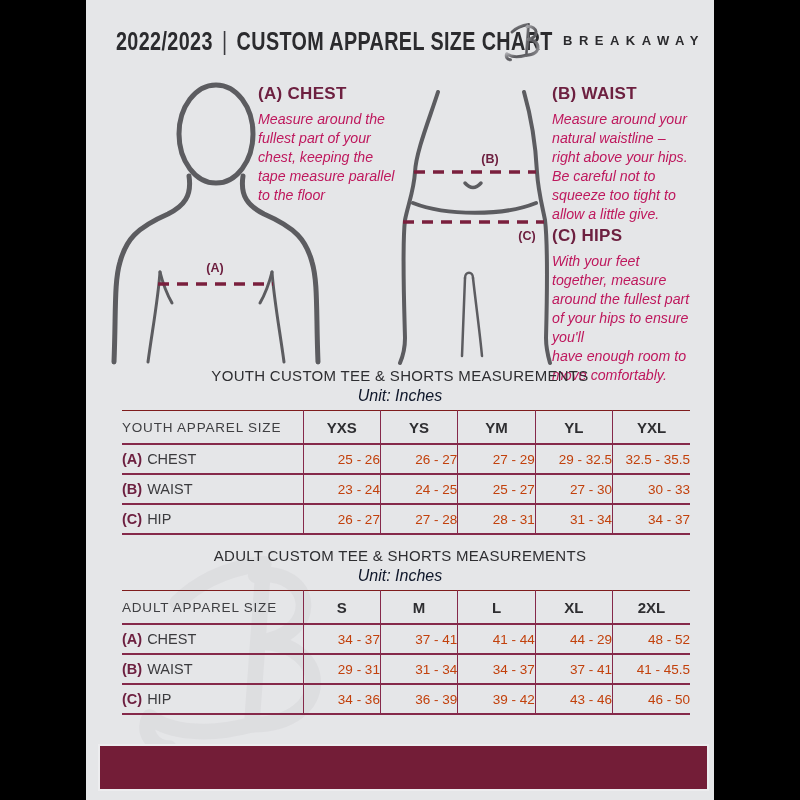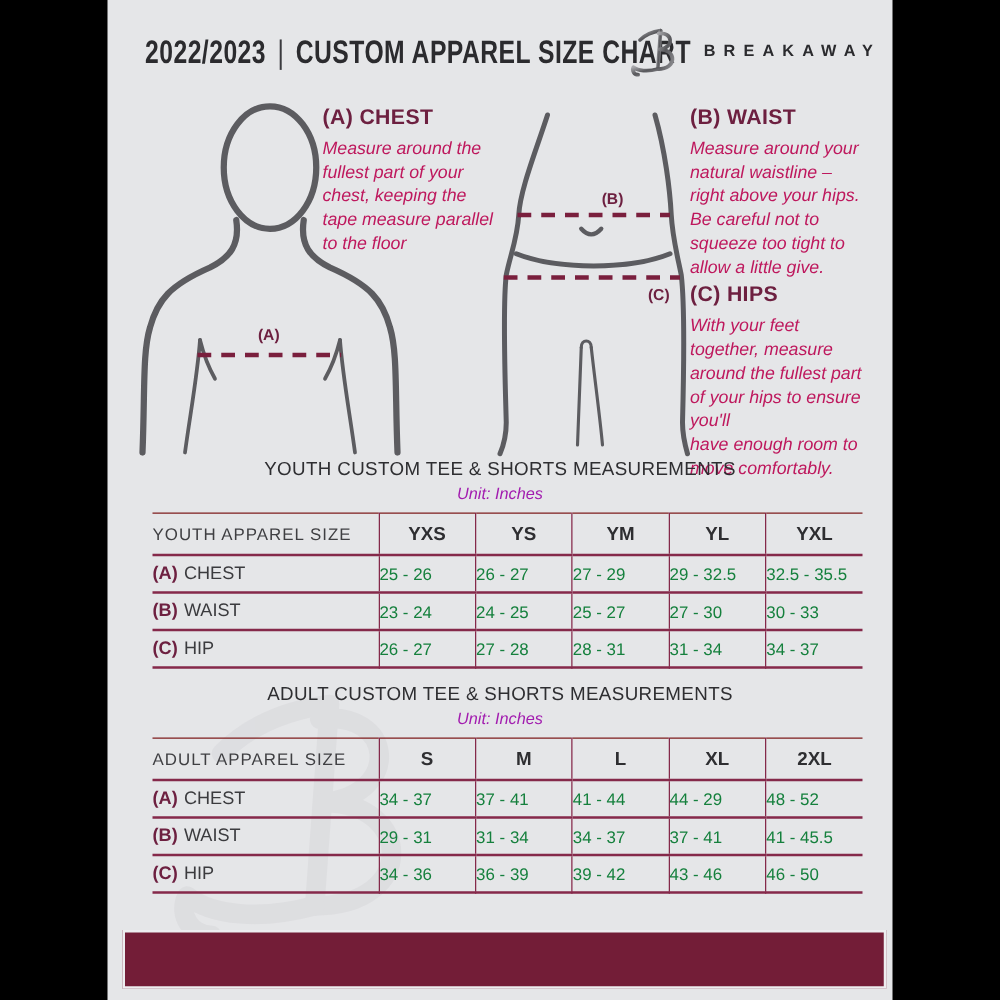--- a/index.html
+++ b/index.html
@@ -22,34 +22,34 @@
 
   
   .guide-h{position:absolute;font-weight:800;font-size:17px;color:#6d2040;letter-spacing:0.3px;}
   .guide-p{position:absolute;font-style:italic;font-size:14.2px;line-height:1.34;
            color:#be185d;white-space:pre-line;}
 
   
   .tbl-title{position:absolute;width:628px;text-align:center;font-weight:400;
              font-size:15px;color:#2e2e31;letter-spacing:0.3px;}
   .tbl-unit{position:absolute;width:628px;text-align:center;font-style:italic;
-            font-size:13px;color:#a21caf;}
+            font-size:16px;color:#0f172a;}
   table.size-table{position:absolute;left:36px;width:568px;border-collapse:collapse;
                    table-layout:fixed;border-top:1px solid #7f1d1d;border-bottom:2px solid #85294a;}
   .size-table td,.size-table th{padding:0;margin:0;}
   .size-table tr+tr td,.size-table tr+tr th{border-top:2px solid #85294a;}
   .size-table .vd{border-left:1.5px solid #85294a;}
   .size-table th{height:32px;}
   .size-table td{height:28px;}
   .th-label{text-align:left;padding-left:12px;font-size:13.5px;font-weight:400;
             letter-spacing:0.8px;color:#3f3f42;}
   .th-size{font-weight:700;font-size:15px;color:#2e2e31;text-align:center;}
   .row-label{text-align:left;padding-left:15px;font-size:14.5px;color:#3b3b3e;}
   .row-label .pfx{font-weight:800;color:#6d2040;margin-right:5px;}
-  .val{font-size:13.5px;color:#15803d;text-align:left;}
+  .val{font-size:13.5px;color:#c2410c;text-align:right;}
 
   
   .watermark{position:absolute;left:44px;top:540px;opacity:0.55;}
   .footer-bar{position:absolute;left:12px;top:744px;width:607px;height:43px;
               background:#731d37;border:2px solid #ededef;}
 </style>
 </head>
 <body>
 
 <div class="stage">

